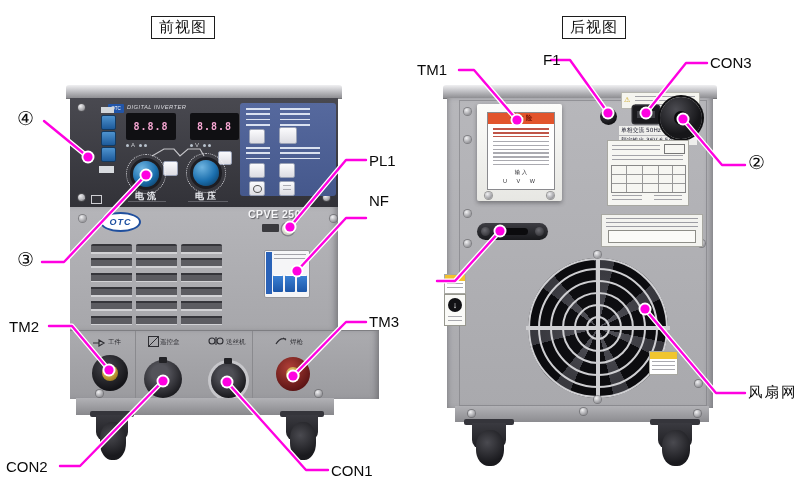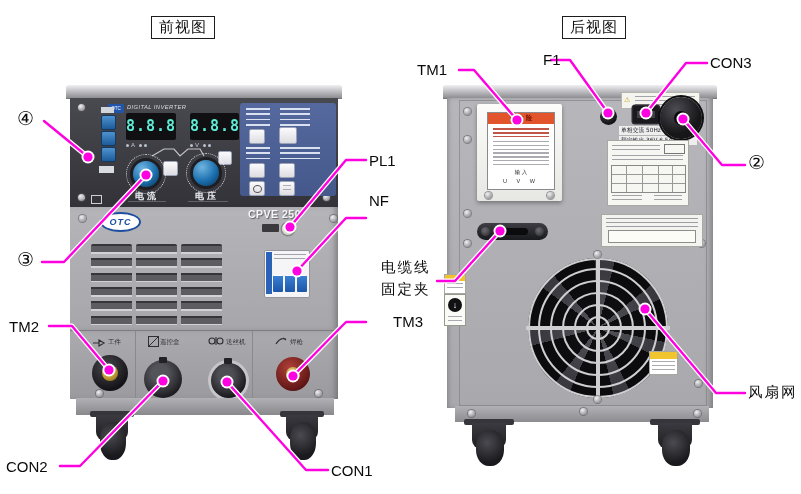--- a/index.html
+++ b/index.html
@@ -26,21 +26,21 @@
   .whitebtn{position:absolute;width:14px;height:13px;background:linear-gradient(#fbfbfd,#dcdce2);
             border:1px solid #9aa2b6;border-radius:2px;}
   .bluebtn{position:absolute;width:13px;height:13px;border-radius:2px;
            background:linear-gradient(#4e93cf,#1d5a9a);border:1px solid #143a60;}
   .legendrows{position:absolute;background:repeating-linear-gradient(to bottom,rgba(225,232,245,.95) 0 1.6px,rgba(0,0,0,0) 1.6px 5.4px);}
   .ring{position:absolute;border:2px solid #cfcfd2;border-radius:50%;}
   .knob{position:absolute;width:26px;height:26px;border-radius:50%;
         background:radial-gradient(circle at 35% 28%,#6fb4e0,#1b6fae 55%,#0c3f67 90%);
         box-shadow:0 0 0 3px #1e1e23,0 1px 2px rgba(0,0,0,.5);}
   .knob::before{content:'';position:absolute;inset:-7px;border:1px dotted rgba(245,245,250,.8);border-radius:50%;}
-  .seg{font-family:"DejaVu Sans Mono",monospace;font-weight:bold;font-size:15px;color:#5eead4;
+  .seg{font-family:"DejaVu Sans Mono",monospace;font-weight:bold;font-size:10px;color:#f9a8d4;
        letter-spacing:1px;text-align:center;line-height:27px;}
   .microtxt{font-size:6.5px;color:#2e2e33;white-space:nowrap;font-family:"DejaVu Sans",sans-serif;}
   .legend{font-size:6px;color:#c9ccd2;letter-spacing:4px;}
   .ldot{display:inline-block;width:3px;height:3px;border-radius:50%;background:#b9c3ce;margin-right:2px;vertical-align:middle;}
   .wheelblk{position:absolute;border-radius:45%;
         background:radial-gradient(circle at 40% 35%,#4a4a50,#1a1a1e 70%);}
   .fork{position:absolute;background:linear-gradient(#3a3a40,#1d1d21);border-radius:0 0 9px 9px;}
   .plate{position:absolute;background:#35353b;border-radius:2px;}
 </style>
 </head>
@@ -122,21 +122,21 @@
 
     <div class="abs" style="left:194px;top:43px;width:44px;height:46px;background:#f5f5f7;border:1px solid #96969a;border-radius:2px;">
       <div class="abs bars" style="left:9px;top:3px;width:32px;height:7px;opacity:.8;"></div>
       <div class="abs" style="left:1px;top:1px;width:6px;height:42px;background:#2a62b8;"></div>
       <div class="abs" style="left:8px;top:24px;width:10px;height:17px;background:linear-gradient(#3b82d6,#1c56a8);border-radius:1px;box-shadow:inset 0 7px 0 -6px #fff;"></div>
       <div class="abs" style="left:20px;top:24px;width:10px;height:17px;background:linear-gradient(#3b82d6,#1c56a8);border-radius:1px;box-shadow:inset 0 7px 0 -6px #fff;"></div>
       <div class="abs" style="left:32px;top:24px;width:10px;height:17px;background:linear-gradient(#3b82d6,#1c56a8);border-radius:1px;box-shadow:inset 0 7px 0 -6px #fff;"></div>
     </div>
   </div>
 
-  <div class="abs" style="left:70px;top:330px;width:268px;height:68px;background:linear-gradient(#ababaf,#9b9b9f);border-top:1px solid #7e7e82;box-shadow:inset -5px 0 6px -3px rgba(80,80,85,.6);">
+  <div class="abs" style="left:70px;top:330px;width:268px;height:68px;background:linear-gradient(#ababaf,#9b9b9f);border-top:1px solid #7e7e82;box-shadow:inset -5px 0 6px -3px rgba(80,80,85,.6);padding-left:41px;">
     <div class="abs" style="left:65px;top:0;width:1px;height:68px;background:#8a8a8e;"></div>
     <div class="abs" style="left:182px;top:0;width:1px;height:68px;background:#8a8a8e;"></div>
 
     <svg class="abs" style="left:22px;top:7px;" width="14" height="9">
         <path d="M1,5 h6 M7,2 l5,3 l-5,3 z" stroke="#2e2e33" stroke-width="1.2" fill="none"></path>
       </svg>
     <div class="abs microtxt" style="left:38px;top:7px;">工件</div>
     <div class="abs" style="left:78px;top:5px;width:9px;height:9px;border:1px solid #2e2e33;background:linear-gradient(135deg,rgba(0,0,0,0) 46%,#2e2e33 46% 54%,rgba(0,0,0,0) 54%);"></div>
     <div class="abs microtxt" style="left:90px;top:7px;">遥控盒</div>
     <svg class="abs" style="left:138px;top:5px;" width="16" height="10">
@@ -359,25 +359,21 @@
         <circle class="dot" cx="645" cy="309" r="4.6"></circle>
       </g>
   </svg>
 
   <div class="callout num" style="left:17px;top:109px;z-index:60;">④</div>
   <div class="callout num" style="left:17px;top:250px;z-index:60;">③</div>
   <div class="callout" style="left:9px;top:318px;z-index:60;">TM2</div>
   <div class="callout" style="left:6px;top:458px;z-index:60;">CON2</div>
   <div class="callout" style="left:369px;top:152px;z-index:60;">PL1</div>
   <div class="callout" style="left:369px;top:192px;z-index:60;">NF</div>
-  <div class="callout cjk" style="left:381px;top:256px;z-index:60;line-height:22px;">
-      <div>电缆线</div>
-      <div>固定夹</div>
-    </div>
-  <div class="callout" style="left:369px;top:313px;z-index:60;margin-left:24px;">TM3</div>
+  <div class="callout" style="left:369px;top:313px;z-index:60;">TM3</div>
   <div class="callout" style="left:331px;top:462px;z-index:60;">CON1</div>
   <div class="callout" style="left:417px;top:61px;z-index:60;">TM1</div>
   <div class="callout" style="left:529px;top:51px;z-index:60;margin-left:14px;">F1</div>
   <div class="callout" style="left:710px;top:54px;z-index:60;">CON3</div>
   <div class="callout num" style="left:748px;top:153px;z-index:60;">②</div>
   <div class="callout cjk" style="left:748px;top:384px;z-index:60;">风扇网</div>
 
 </div>
 
 </body></html>

